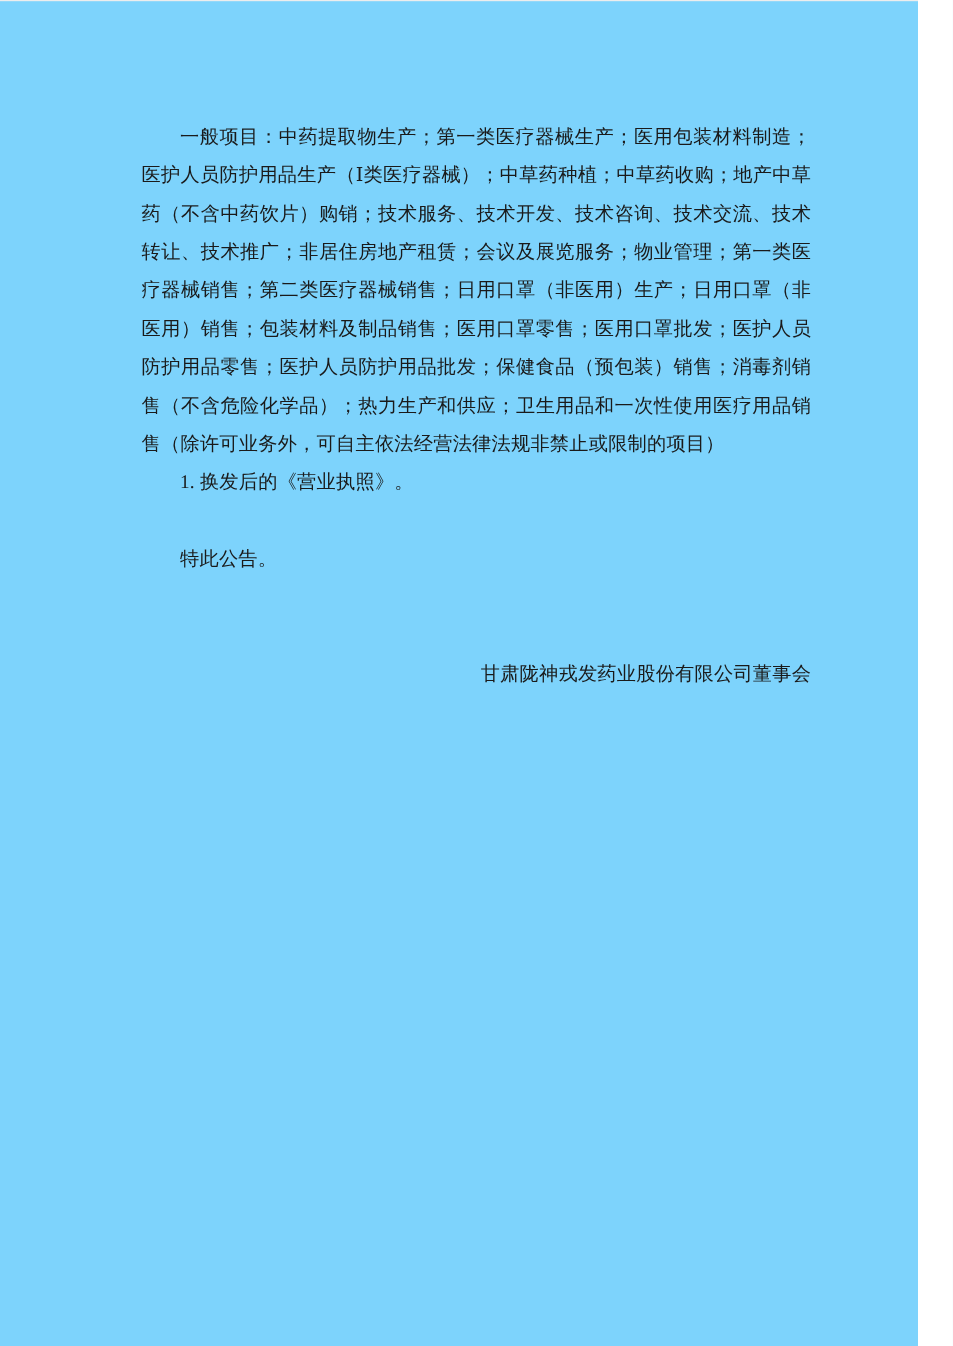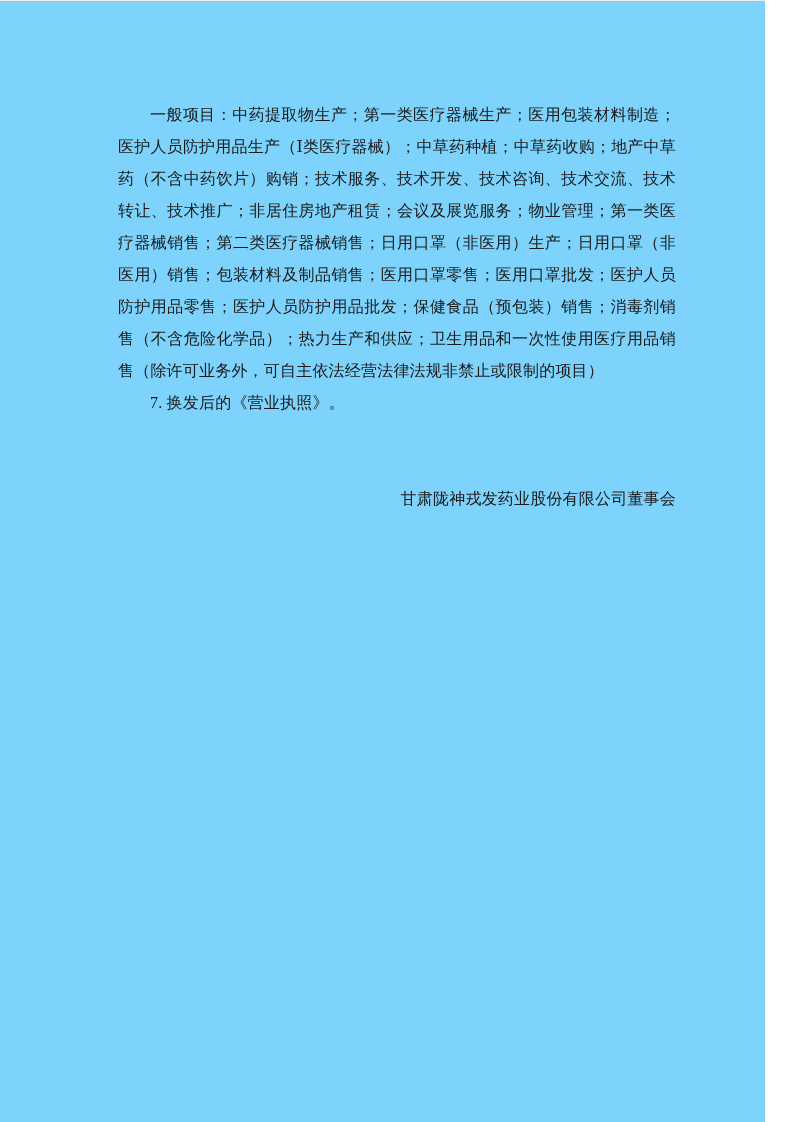--- a/index.html
+++ b/index.html
@@ -64,22 +64,23 @@
 </style>
 </head>
 <body>
 
 <div class="page">
   <div class="content">
 
     <p class="para-justified">一般项目：中药提取物生产；第一类医疗器械生产；医用包装材料制造；医护人员防护用品生产（Ⅰ类医疗器械）；中草药种植；中草药收购；地产中草药（不含中药饮片）购销；技术服务、技术开发、技术咨询、技术交流、技术转让、技术推广；非居住房地产租赁；会议及展览服务；物业管理；第一类医疗器械销售；第二类医疗器械销售；日用口罩（非医用）生产；日用口罩（非医用）销售；包装材料及制品销售；医用口罩零售；医用口罩批发；医护人员防护用品零售；医护人员防护用品批发；保健食品（预包装）销售；消毒剂销售（不含危险化学品）；热力生产和供应；卫生用品和一次性使用医疗用品销售（除许可业务外，可自主依法经营法律法规非禁止或限制的项目）</p>
 
 
-    <p class="list-item">7. 换发后的《营业执照》。</p>
+    <p class="list-item">1. 换发后的《营业执照》。</p>
 
+    <p class="closing">特此公告。</p>
 
     <div class="signature-block">
       <div class="signature-inner">
         <span class="signature-line">甘肃陇神戎发药业股份有限公司董事会</span>
       </div>
     </div>
 
   </div>
 </div>
 

